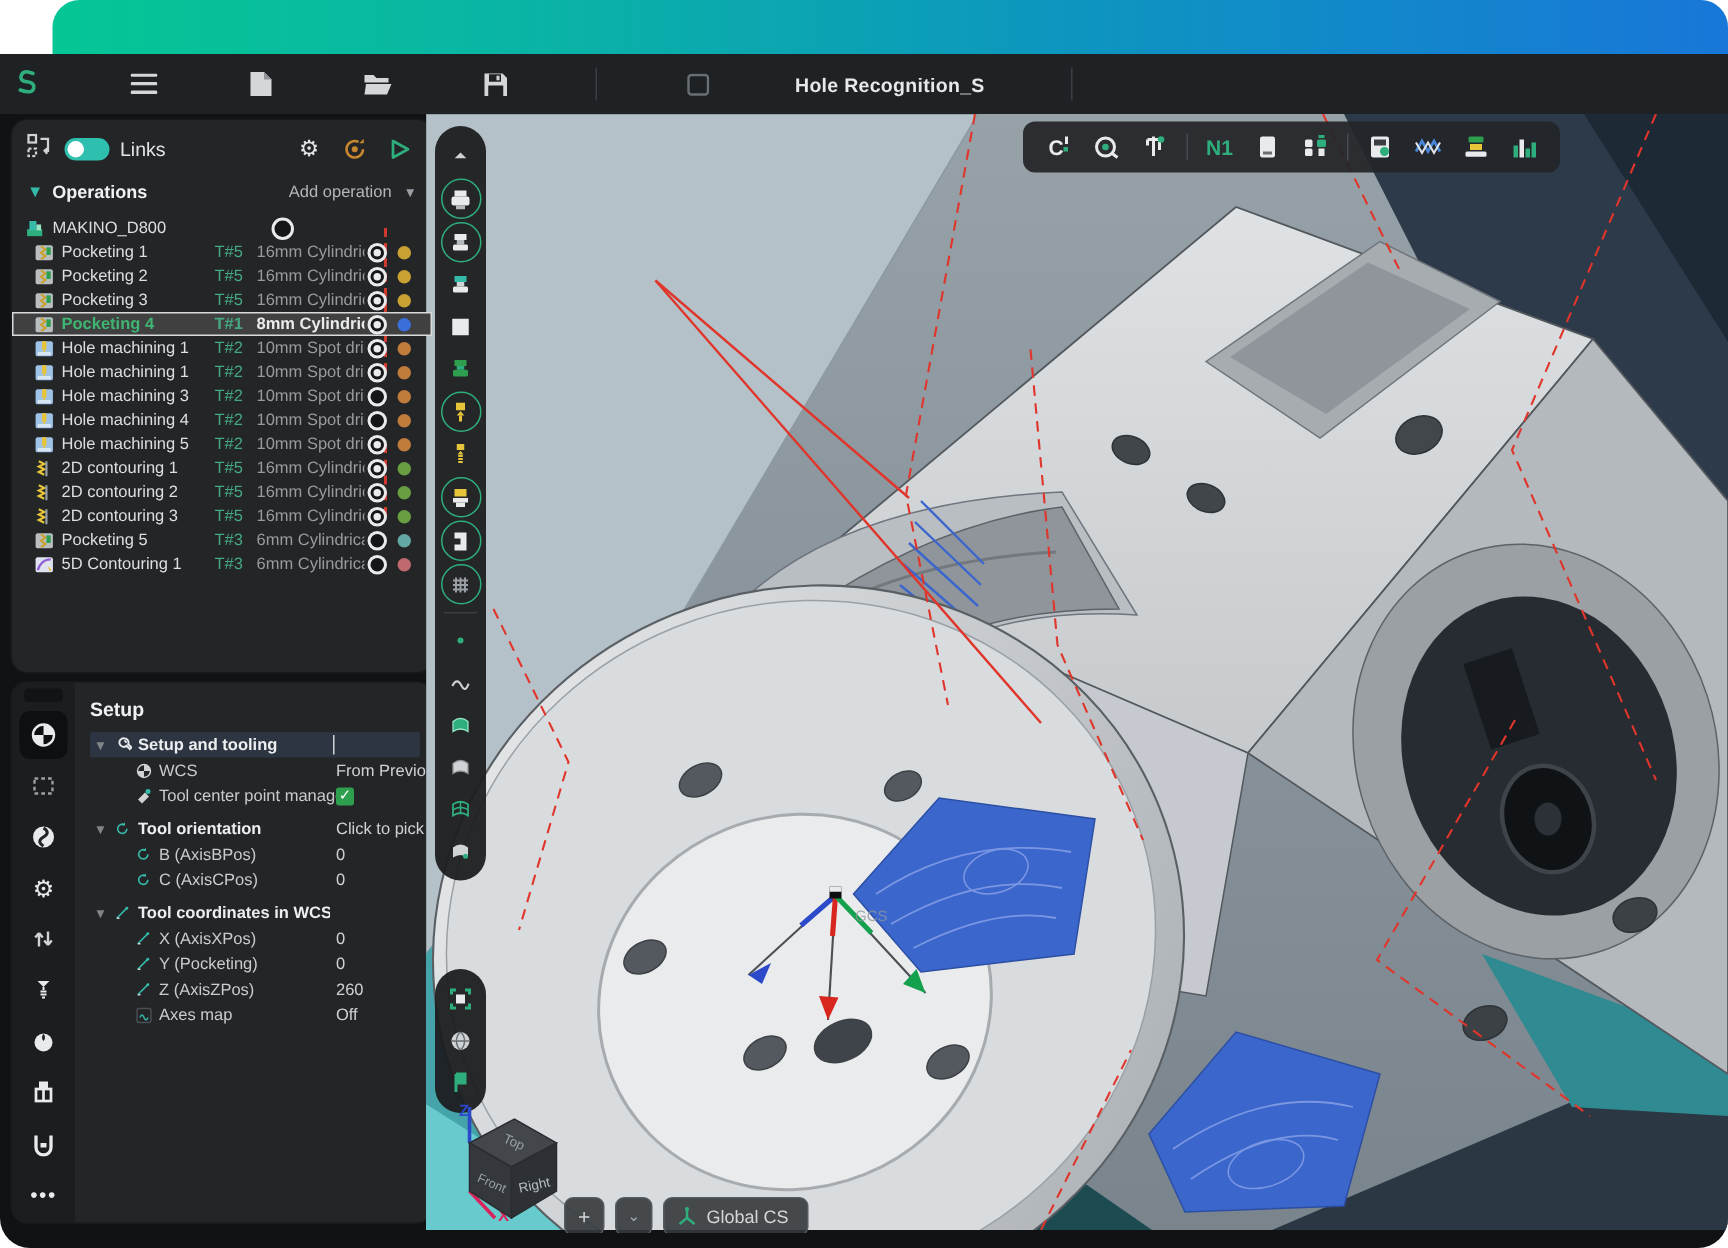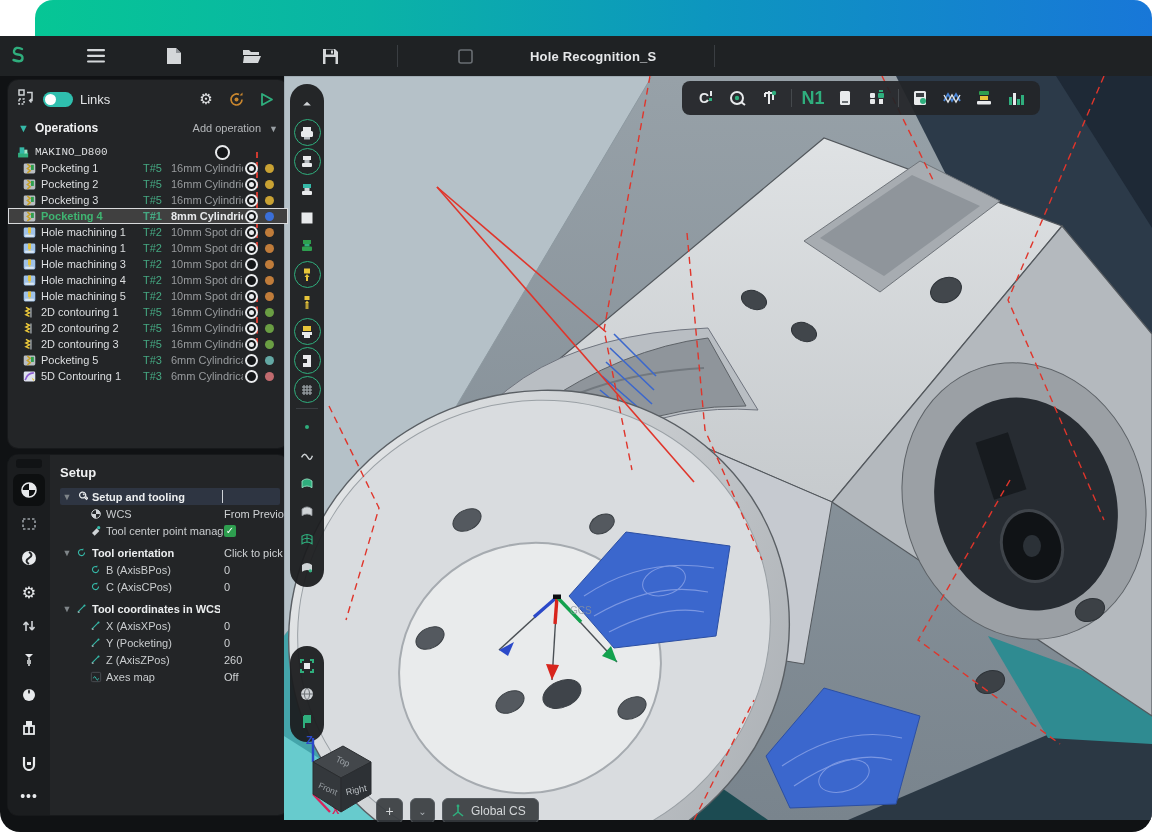--- a/index.html
+++ b/index.html
@@ -37,21 +37,21 @@
   #add-op{margin-left:auto;color:#b4b7ba;font-size:11px;text-align:center;}
   #add-op .caret{font-size:9px;color:#9aa0a5;margin-left:8px;}
   #ops-list{position:relative;margin-top:4px;}
   .dash-conn{position:absolute;left:248px;width:0;border-left:2px dashed #cf3a30;z-index:0;}
   .op-row{position:relative;display:flex;align-items:center;height:16px;padding:0 6px 0 14px;z-index:1;}
   .op-row.machine{padding-left:8px;}
   .op-row.selected{background:#404040;outline:1px solid #d8dadc;outline-offset:-1px;font-weight:bold;}
   .op-ic{width:15px;height:13px;margin-right:4px;flex:none;display:flex;align-items:center;}
   .op-name{color:#dddfe1;font-size:11px;white-space:nowrap;overflow:hidden;width:102px;flex:none;}
   .op-row.selected .op-name{color:#3fb572;}
-  .op-row.machine .op-name{width:180px;font-family:Liberation Mono, monospace;}
+  .op-row.machine .op-name{width:146px;}
   .op-tool{color:#45a882;font-size:11px;width:28px;flex:none;}
   .op-desc{color:#989b9e;font-size:11px;white-space:nowrap;overflow:hidden;width:72px;flex:none;}
   .op-row.selected .op-desc{color:#e8eaec;}
   .op-radio{width:13px;height:13px;border-radius:50%;border:2px solid #e8eaec;flex:none;margin-left:2px;
     display:flex;align-items:center;justify-content:center;background:#141618;}
   .op-radio.on::after{content:"";width:5px;height:5px;border-radius:50%;background:#e8eaec;}
   .op-radio.big{width:15px;height:15px;margin-left:0;}
   .op-dot{width:9px;height:9px;border-radius:50%;flex:none;margin-left:7px;}
 
   #setup-panel{position:absolute;left:8px;top:419px;width:280px;height:360px;background:#232527;
@@ -76,21 +76,21 @@
     text-align:center;position:absolute;left:164px;}
 
   
   #viewport{position:absolute;left:284px;top:40px;right:0;bottom:10px;overflow:hidden;}
   #scene{position:absolute;left:0;top:0;}
   
   #vp-toolbar{position:absolute;left:398px;top:5px;height:34px;display:flex;align-items:center;
     background:rgba(34,37,40,.93);border-radius:8px;padding:0 8px;}
   .vpt-ic{width:28px;height:26px;display:flex;align-items:center;justify-content:center;margin:0 2px;}
   .vpt-sep{width:1px;height:18px;background:#45494d;margin:0 5px;}
-  .nc-label{color:#2fae7d;font-weight:bold;font-size:18px;}
+  .nc-label{color:#2fae7d;font-weight:bold;font-size:14px;}
   .pill{position:absolute;left:6px;width:34px;background:rgba(28,30,32,.95);border-radius:17px;
     display:flex;flex-direction:column;align-items:center;padding:6px 0;}
   #pill-main{top:8px;}
   #pill-view{top:570px;}
   .pill-ic{width:28px;height:26px;display:flex;align-items:center;justify-content:center;margin:1px 0;}
   .pill-ic.circled{border:1.5px solid #2fae7d;border-radius:50%;width:27px;height:27px;}
   .pill-sep{width:22px;height:1px;background:#3a3e42;margin:4px 0;}
   #viewcube{position:absolute;left:12px;top:656px;width:90px;height:86px;}
   #vp-bottom{position:absolute;left:92px;top:722px;display:flex;align-items:center;}
   .vb-btn{height:26px;background:rgba(52,56,60,.9);border:1px solid #565b60;border-radius:6px;color:#d4d7d9;

